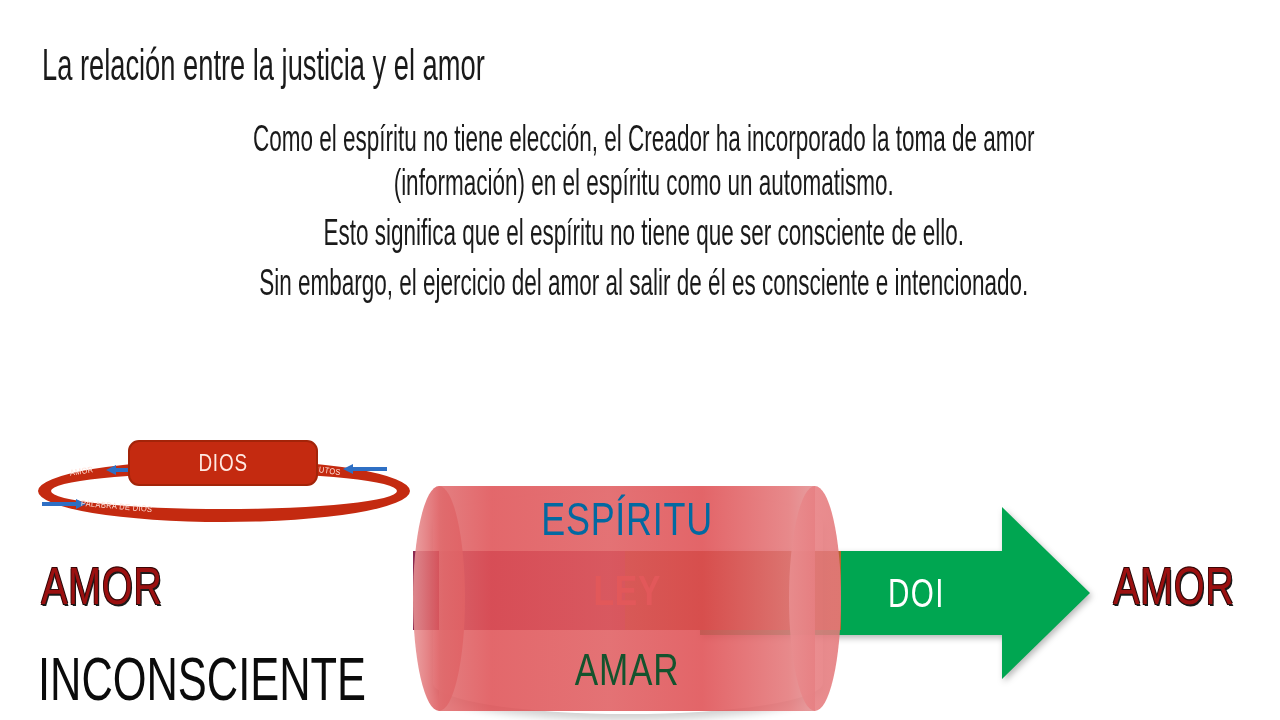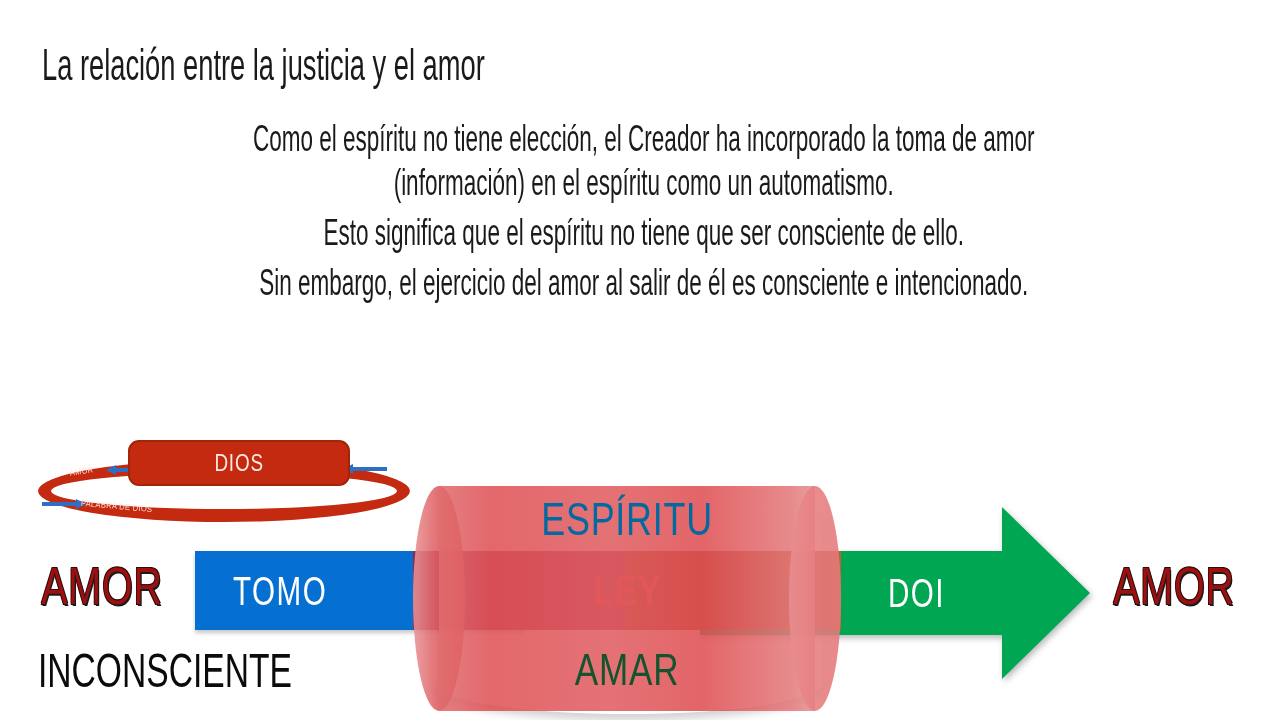--- a/index.html
+++ b/index.html
@@ -50,21 +50,21 @@
 
   
   .oval-wrap{position:absolute;left:18px;top:18px;width:400px;height:105px;}
   .oval-ring{
     position:absolute;left:20px;top:28px;width:372px;height:62px;
     border:13px solid #C42A10;
     border-radius:50%/50%;
     box-sizing:border-box;
   }
   .dios-box{
-    position:absolute;left:110px;top:8px;width:222px;height:46px;
+    position:absolute;left:110px;top:8px;width:190px;height:46px;
     background:#C42A10;
     border:2px solid #A32409;
     border-radius:11px;
     box-sizing:border-box;
     display:flex;align-items:center;justify-content:center;
   }
   .dios-label{
     color:#ffe9e2;font-size:23px;letter-spacing:1px;
     transform:scaleX(0.82);font-weight:400;
   }
@@ -177,21 +177,21 @@
       1px -1px 0 #2a0505,
       -1px 1px 0 #2a0505;
   }
   .amor-side span{display:inline-block;transform:scaleX(0.76);}
   .amor-left{left:22px;top:142px;}
   .amor-right{left:1094px;top:142px;}
 
   
   .inconsciente{
     position:absolute;left:38px;top:229px;
-    font-size:48px;color:#0b0b0b;letter-spacing:0px;white-space:nowrap;
+    font-size:62px;color:#0b0b0b;letter-spacing:0px;white-space:nowrap;
   }
   .inconsciente span{display:inline-block;transform:scaleX(0.70);transform-origin:left center;}
 </style>
 </head>
 <body>
 
 <div class="slide">
 
   <div class="title">La relación entre la justicia y el amor</div>
 
@@ -236,23 +236,20 @@
 
       <div class="ring-lbl lbl-amor">AMOR</div>
       <div class="ring-lbl lbl-palabra">PALABRA DE DIOS</div>
       <div class="ring-lbl lbl-frutos">FRUTOS</div>
 
       <div class="dios-box">
         <span class="dios-label">DIOS</span>
       </div>
     </div>
 
-    <div class="bar-tomo">
-      <span class="txt">TOMO</span>
-    </div>
 
     <div class="arrow-green">
       <svg width="390" height="172" viewBox="0 0 390 172">
         <polygon points="0,44 302,44 302,0 390,86 302,172 302,128 0,128" fill="#00A651"></polygon>
       </svg>
       <span class="txt">DOI</span>
     </div>
 
     <div class="blend blend-purple"></div>
     <div class="blend blend-brown"></div>

